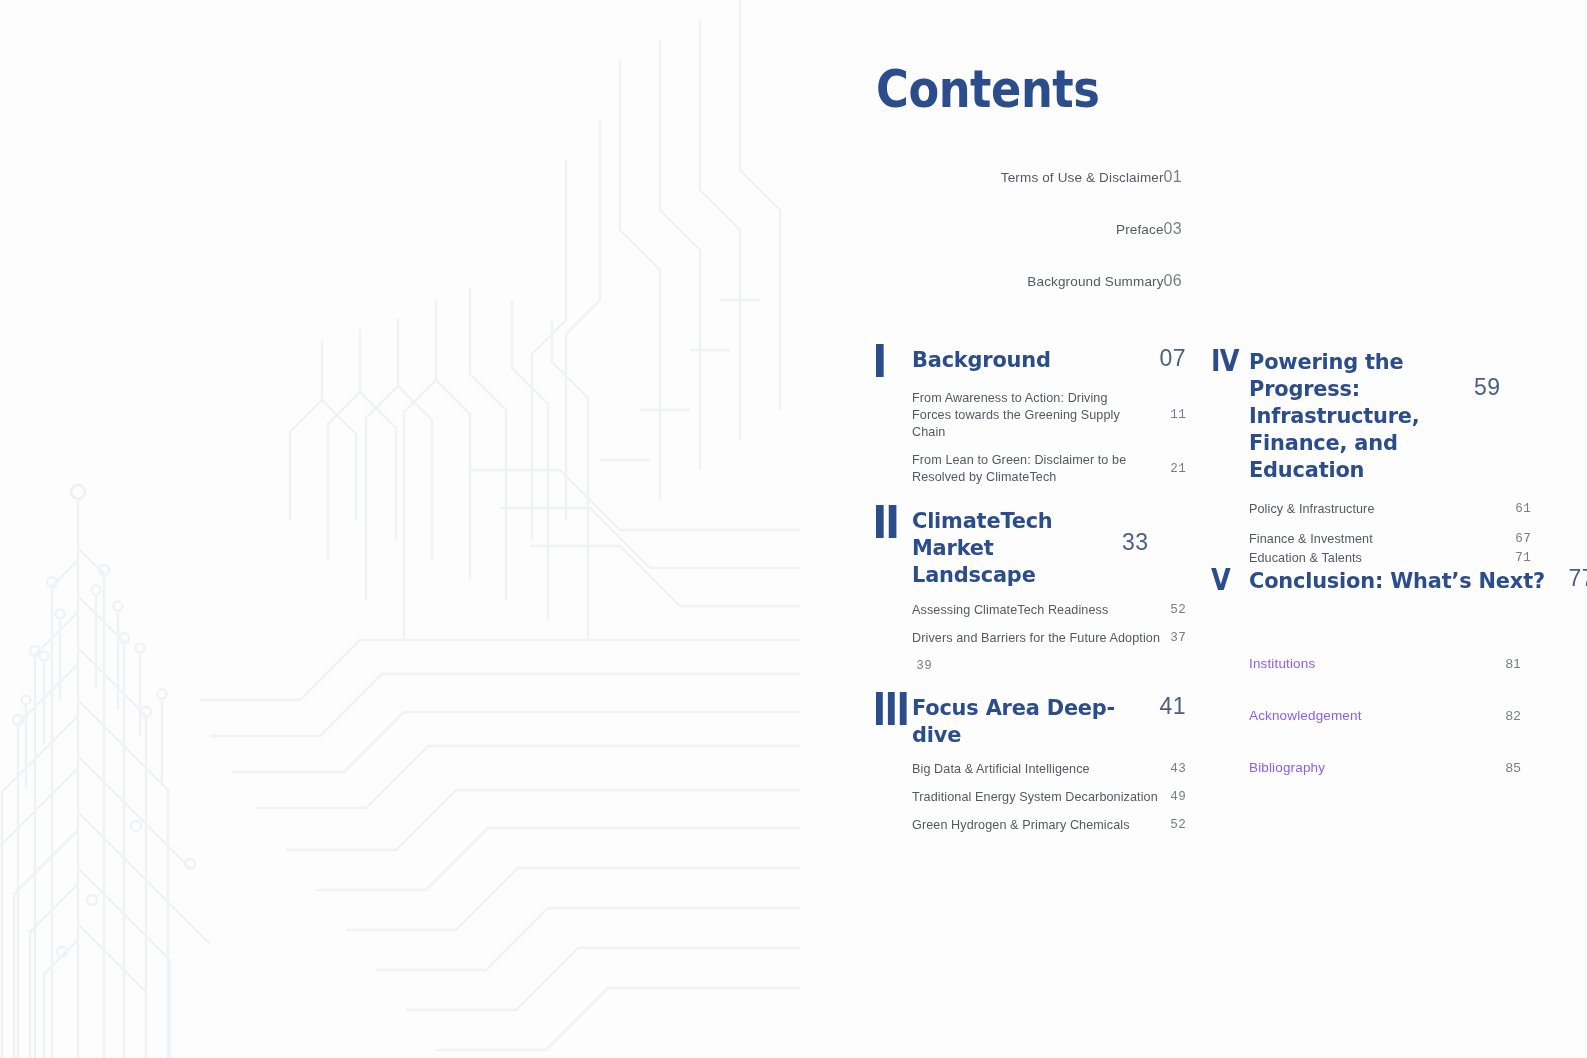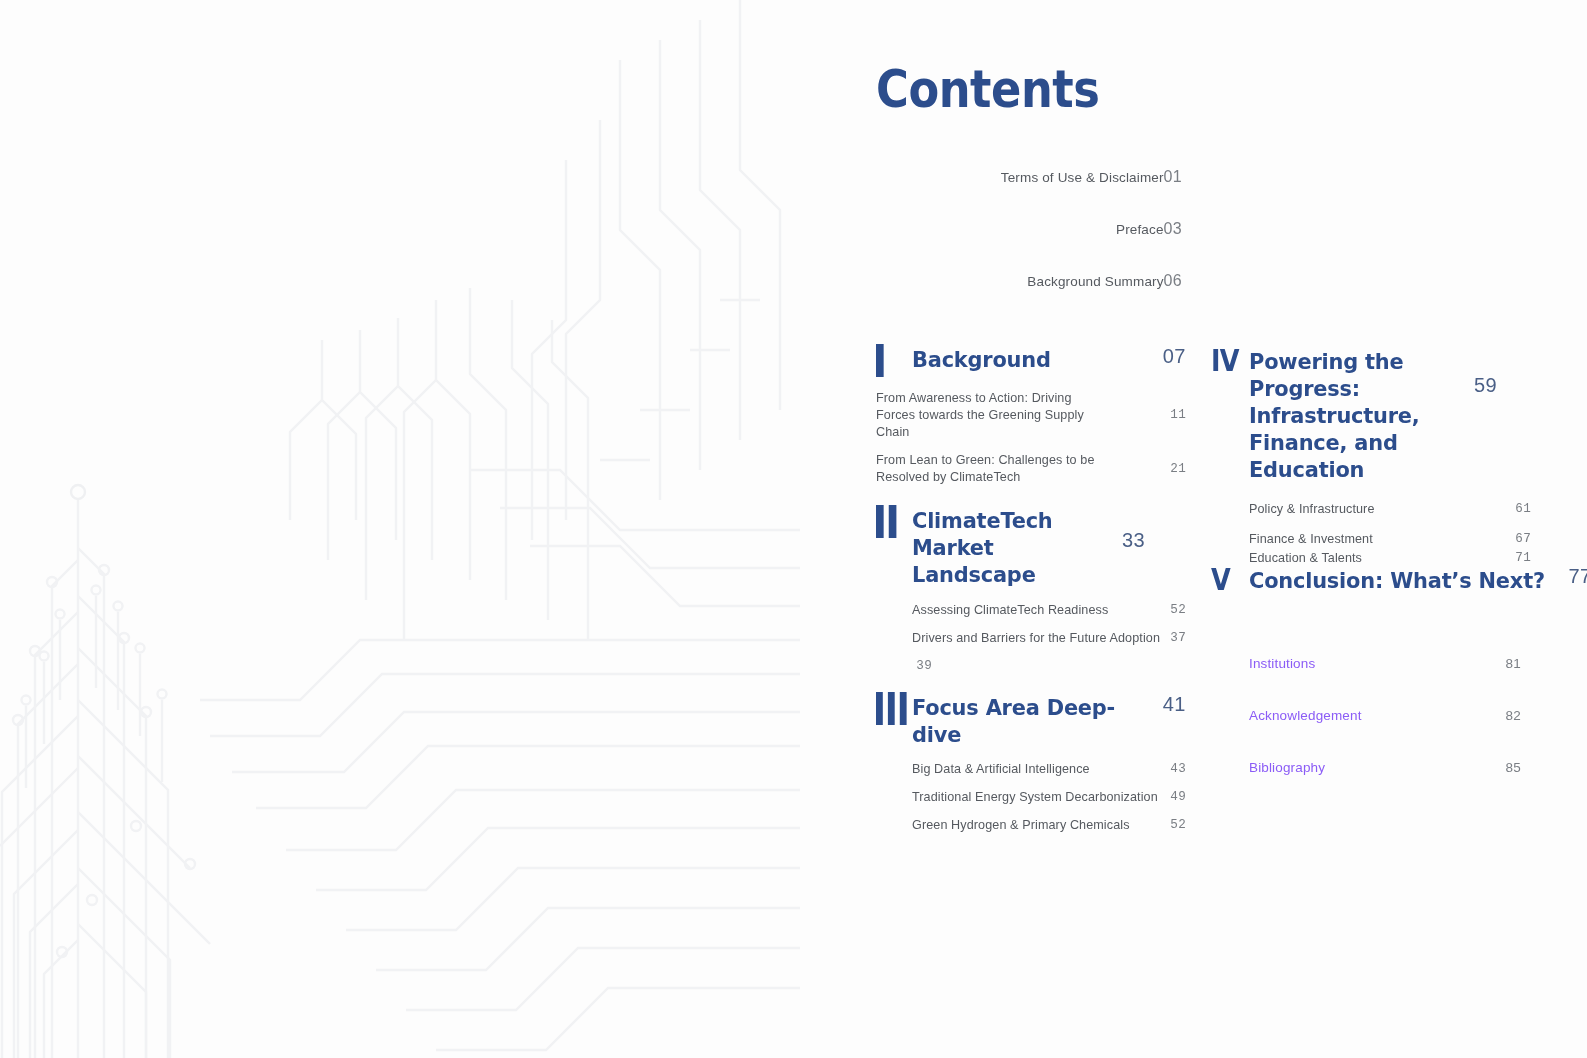--- a/index.html
+++ b/index.html
@@ -102,21 +102,21 @@
     font-weight:700;
     font-size:22px;
     line-height:27px;
     letter-spacing:-0.2px;
     transform:scaleX(0.95);
     transform-origin:left top;
   }
   .sec-page {
     flex:0 0 auto;
     color:#40547d;
-    font-size:20px;
+    font-size:23px;
     font-weight:400;
     letter-spacing:0.5px;
     color:#4a5f86;
   }
 
   
   .subs { margin-top:13px; }
   .sub-row {
     display:flex;
     align-items:flex-start;
@@ -269,27 +269,27 @@
     </div>
 
     <div class="section" style="top:344px">
       <div class="section-head">
         <div class="numeral numeral-bars" style="width:36px">
           <i></i>
         </div>
         <div class="sec-title" style="padding-top:2px">Background</div>
         <div class="sec-page" style="padding-top:1px">07</div>
       </div>
-      <div class="subs" style="margin-top:13px">
+      <div class="subs" style="margin-left:36px; margin-top:13px">
         <div class="sub-row">
           <span class="sub-label">From Awareness to Action: Driving Forces towards the Greening Supply Chain</span>
           <span class="sub-page" style="align-self:center">11</span>
         </div>
         <div class="sub-row">
-          <span class="sub-label">From Lean to Green: Challenges to be Resolved by ClimateTech</span>
+          <span class="sub-label">From Lean to Green: Disclaimer to be Resolved by ClimateTech</span>
           <span class="sub-page" style="align-self:center">21</span>
         </div>
       </div>
     </div>
 
     <div class="section" style="top:505px">
       <div class="section-head">
         <div class="numeral numeral-bars" style="width:36px">
           <i></i>
             <i></i>

